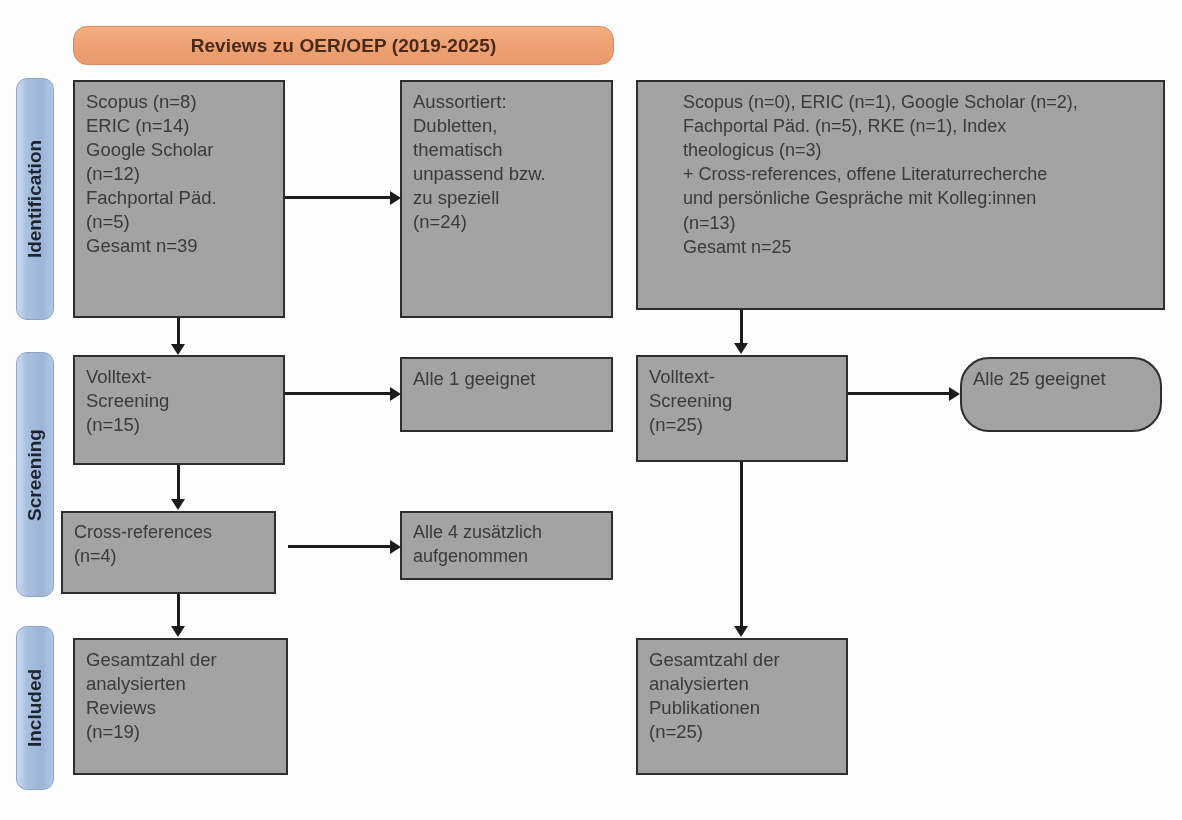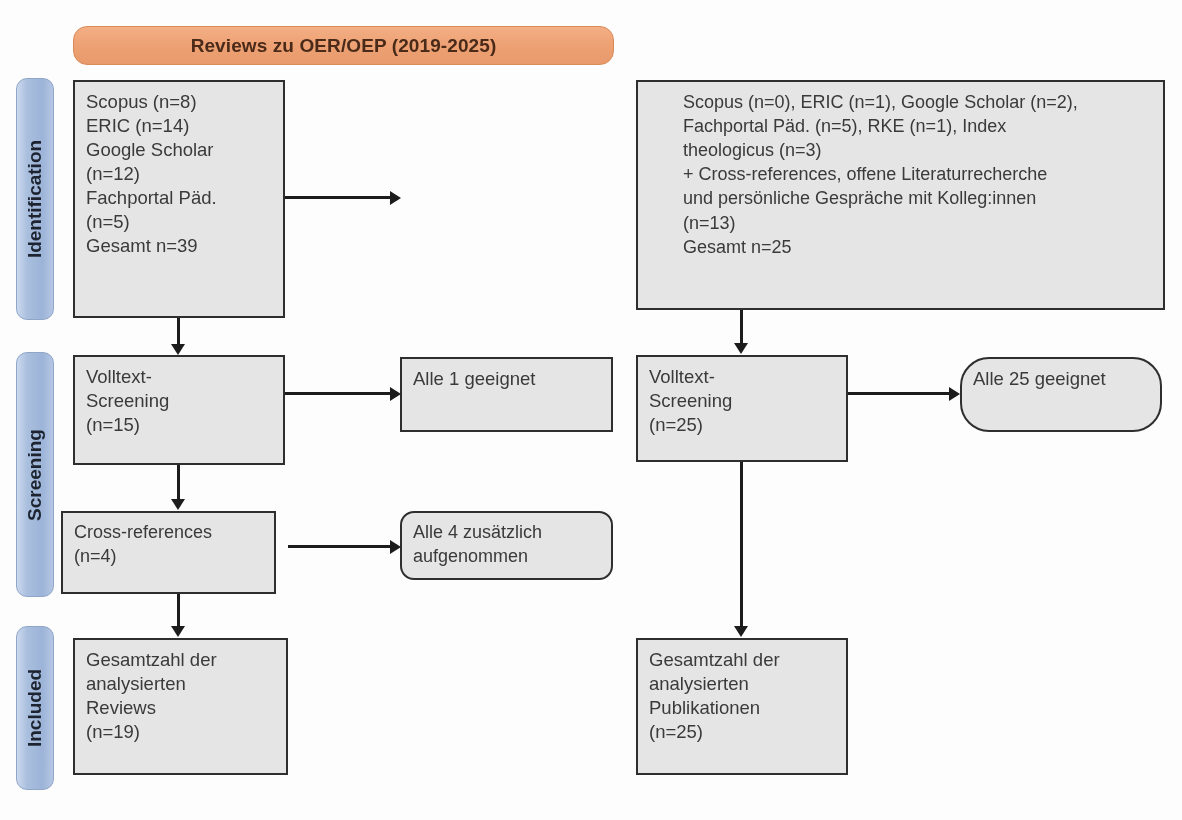--- a/index.html
+++ b/index.html
@@ -43,21 +43,21 @@
     transform-origin:center center;
     white-space:nowrap;
     font-size:19px;
     font-weight:bold;
     color:#1d2430;
   }
 
   
   .flow-box{
     position:absolute;
-    background:#e5e5e5;
+    background:#a3a3a3;
     border:2.5px solid #2e2e2e;
     box-sizing:border-box;
     padding:8px 9px 6px 11px;
     font-size:18.5px;
     line-height:1.30;
     color:#3a3a3a;
     white-space:pre-line;
     overflow:hidden;
   }
   .flow-box.compact{font-size:18px;line-height:1.33;}
@@ -101,31 +101,37 @@
   </div>
 
   <div class="flow-box" style="left:73px;top:80px;width:212px;height:238px;">Scopus (n=8)
 ERIC (n=14)
 Google Scholar
 (n=12)
 Fachportal Päd.
 (n=5)
 Gesamt n=39</div>
 
+  <div class="flow-box" style="left:400px;top:80px;width:213px;height:238px;">Aussortiert:
+Dubletten,
+thematisch
+unpassend bzw.
+zu speziell
+(n=24)</div>
 
   <div class="flow-box" style="left:73px;top:355px;width:212px;height:110px;">Volltext-
 Screening
 (n=15)</div>
 
   <div class="flow-box" style="left:400px;top:357px;width:213px;height:75px;">Alle 1 geeignet</div>
 
   <div class="flow-box compact" style="left:61px;top:511px;width:215px;height:83px;">Cross-references
 (n=4)</div>
 
-  <div class="flow-box compact" style="left:400px;top:511px;width:213px;height:69px;border-radius:14px;">Alle 4 zusätzlich
+  <div class="flow-box compact" style="left:400px;top:511px;width:213px;height:69px;">Alle 4 zusätzlich
 aufgenommen</div>
 
   <div class="flow-box" style="left:73px;top:638px;width:215px;height:137px;">Gesamtzahl der
 analysierten
 Reviews
 (n=19)</div>
 
   <div class="flow-box wide-text" style="left:636px;top:80px;width:529px;height:230px;padding-left:45px;">Scopus (n=0), ERIC (n=1), Google Scholar (n=2),
 Fachportal Päd. (n=5), RKE (n=1), Index
 theologicus (n=3)

